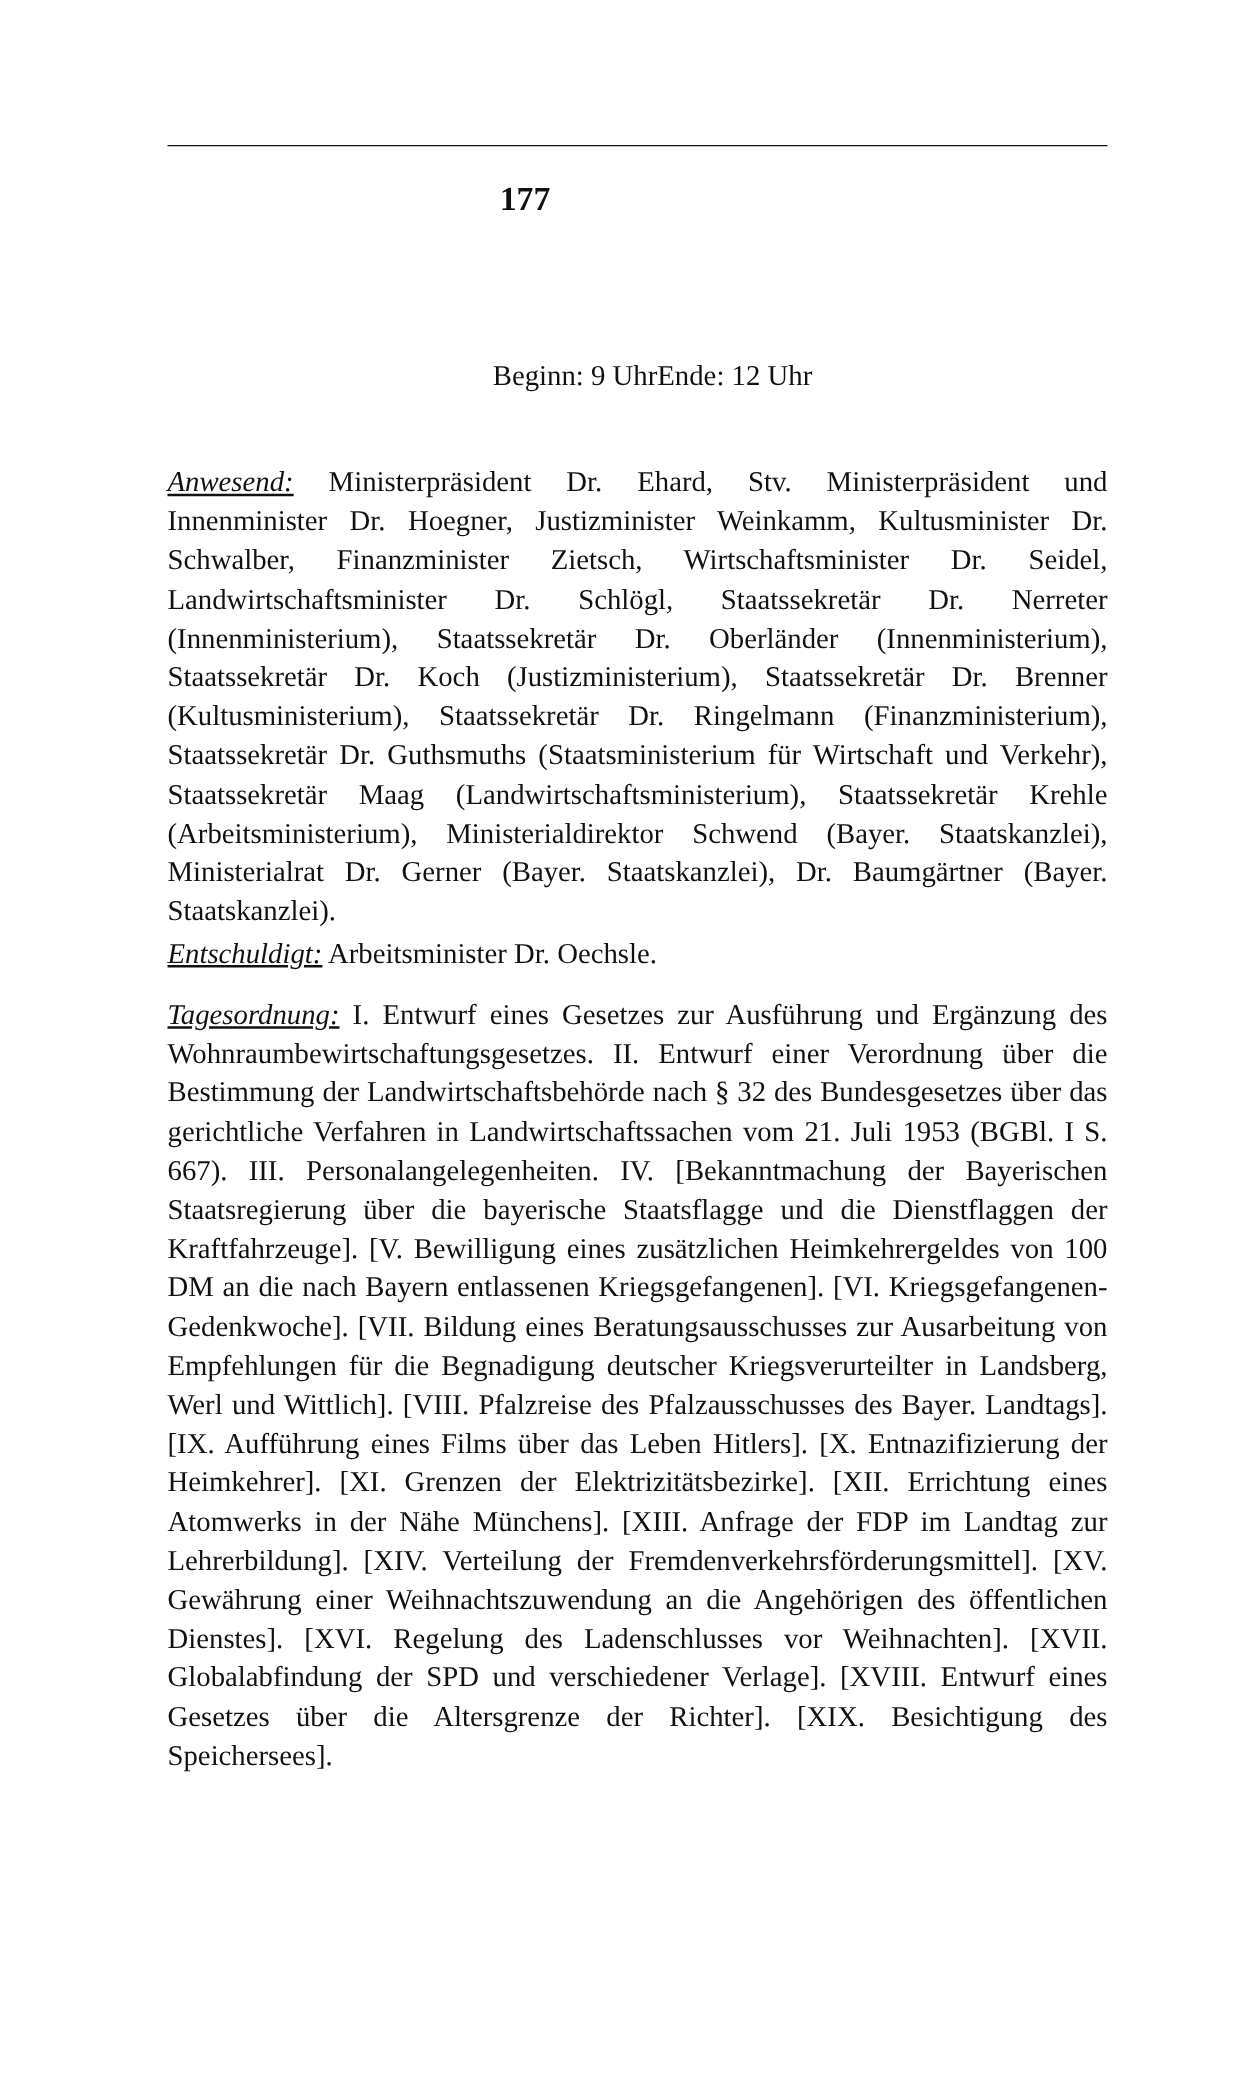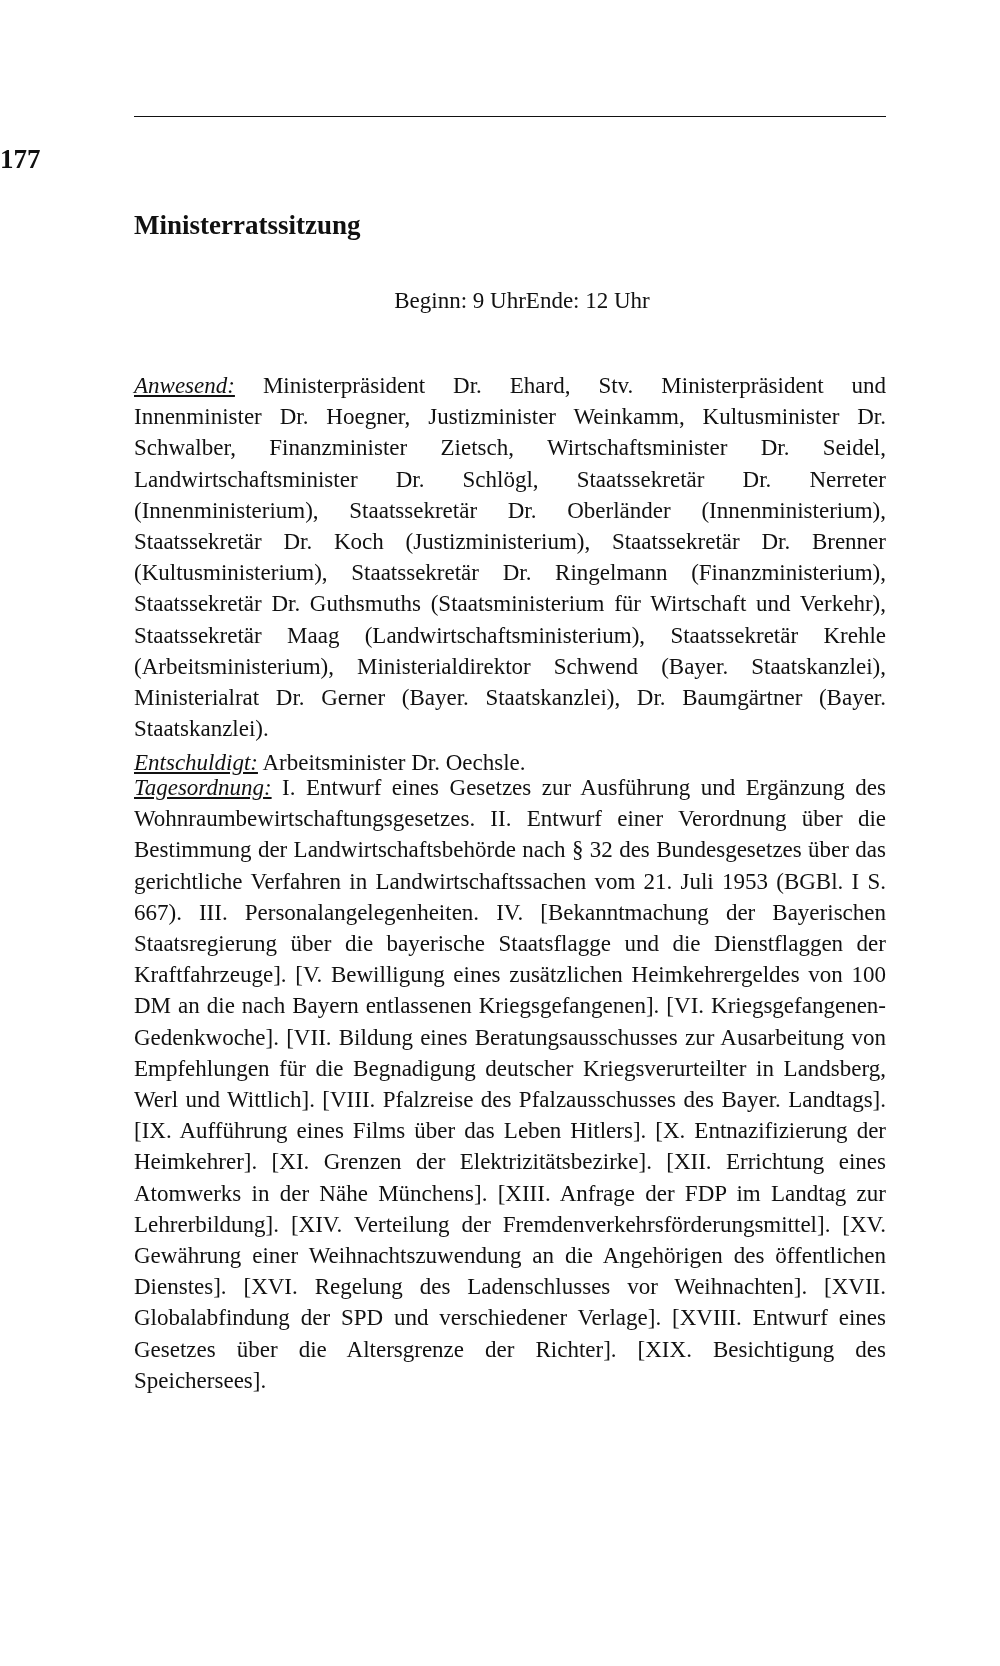--- a/index.html
+++ b/index.html
@@ -1,41 +1,40 @@
 <!DOCTYPE html>
 <html><head>
 <meta charset="utf-8">
 <style>
   html, body { margin: 0; padding: 0; background: #ffffff; }
   body { width: 1000px; height: 1666px; position: relative; overflow: hidden;
          font-family: "Liberation Serif", "DejaVu Serif", serif; color: #111111; }
   .rule { position: absolute; left: 134px; top: 116px; width: 752px; height: 0;
           border-top: 1.6px solid #111; }
-  .pageno { position: absolute; left: 0; width: 840px; top: 144px; 
+  .pageno { position: absolute; left: 0; width: 840px; top: 144px; text-align: center;
             font-weight: bold; font-size: 27px; }
   .titlerow { position: absolute; left: 134px; width: 752px; top: 210px;
               display: flex; justify-content: space-between; font-weight: bold; font-size: 27px; }
   .timerow { position: absolute; left: 146px; width: 752px; top: 288px;
              display: flex; justify-content: center; font-size: 23px; }
   .para { position: absolute; left: 134px; width: 752px; font-size: 23px; line-height: 31.2px;
           text-align: justify; hyphens: manual; }
   .para .lbl { font-style: italic; text-decoration: underline; }
   #p-anwesend { top: 347px; }
   #p-entschuldigt { top: 724px; }
-  #p-tagesordnung { top: 749px; }
+  #p-tagesordnung { top: 773px; }
 </style>
 </head>
 <body>
 
 <div class="rule"></div>
 
 <div class="pageno">177</div>
 
 <div class="titlerow">
-  <span>Ministerratssitzung</span>
 </div>
 
 <div class="timerow">
   <span>Beginn: 9 Uhr</span>
   <span>Ende: 12 Uhr</span>
 </div>
 
 <p class="para" id="p-anwesend"><span class="lbl">Anwesend:</span><span> Ministerpräsident Dr. Ehard, Stv. Ministerpräsident und Innenminister Dr. Hoegner, Justizminister Weinkamm, Kultusminister Dr. Schwalber, Finanzminister Zietsch, Wirtschaftsminister Dr. Seidel, Landwirtschaftsminister Dr. Schlögl, Staatssekretär Dr. Nerreter (Innenministerium), Staatssekretär Dr. Oberländer (Innenministerium), Staatssekretär Dr. Koch (Justizministerium), Staatssekretär Dr. Brenner (Kultusministerium), Staatssekretär Dr. Ringelmann (Finanzministerium), Staatssekretär Dr. Guthsmuths (Staatsministerium für Wirtschaft und Verkehr), Staatssekretär Maag (Landwirtschaftsministerium), Staatssekretär Krehle (Arbeitsministerium), Ministerialdirektor Schwend (Bayer. Staatskanzlei), Ministerialrat Dr. Gerner (Bayer. Staatskanzlei), Dr. Baumgärtner (Bayer. Staatskanzlei).</span></p>
 
 <p class="para" id="p-entschuldigt"><span class="lbl">Entschuldigt:</span><span> Arbeitsminister Dr. Oechsle.</span></p>

